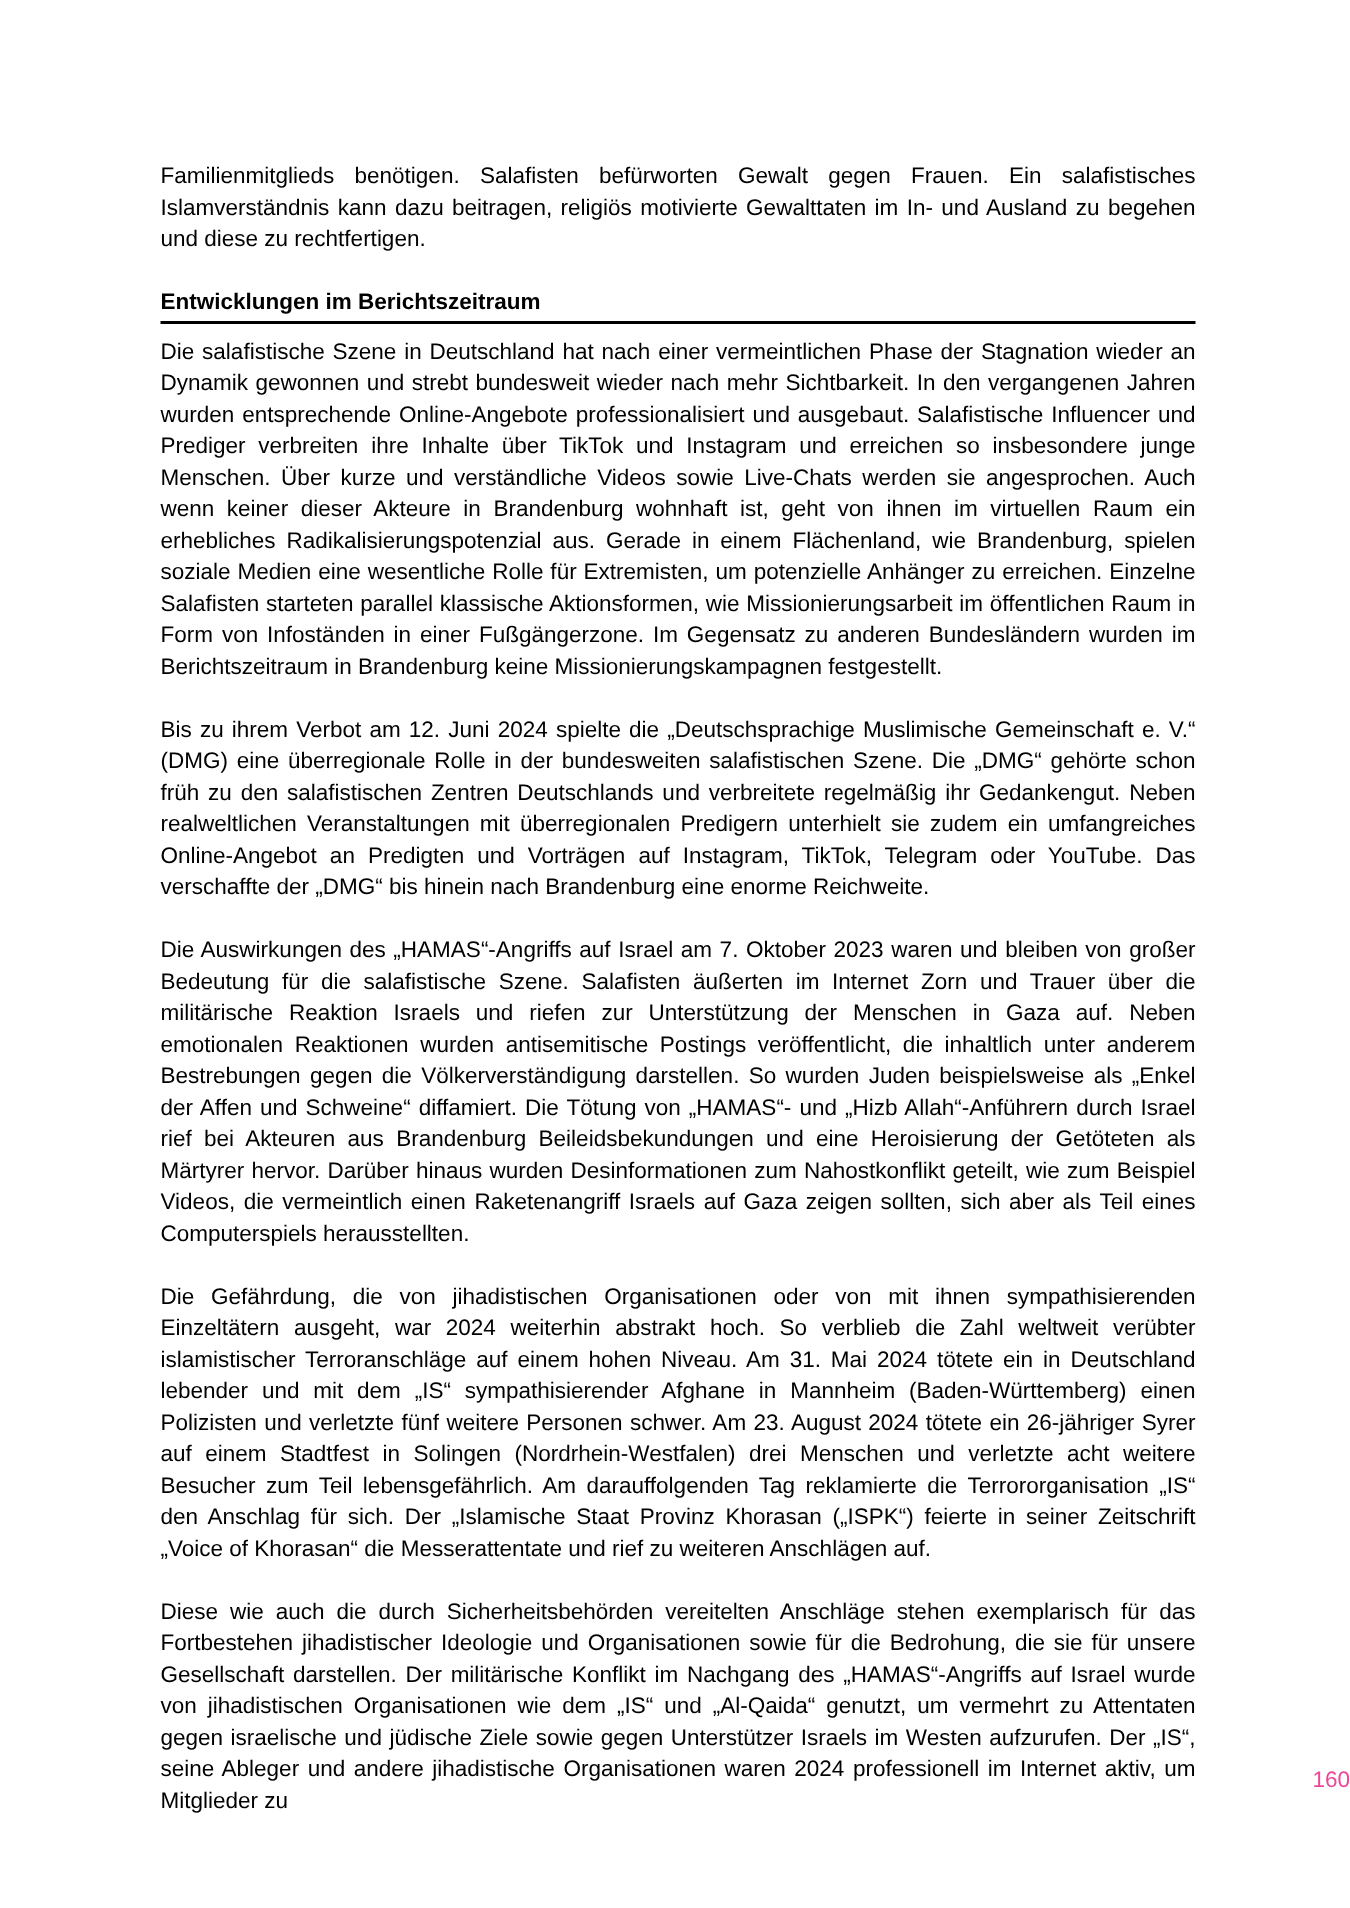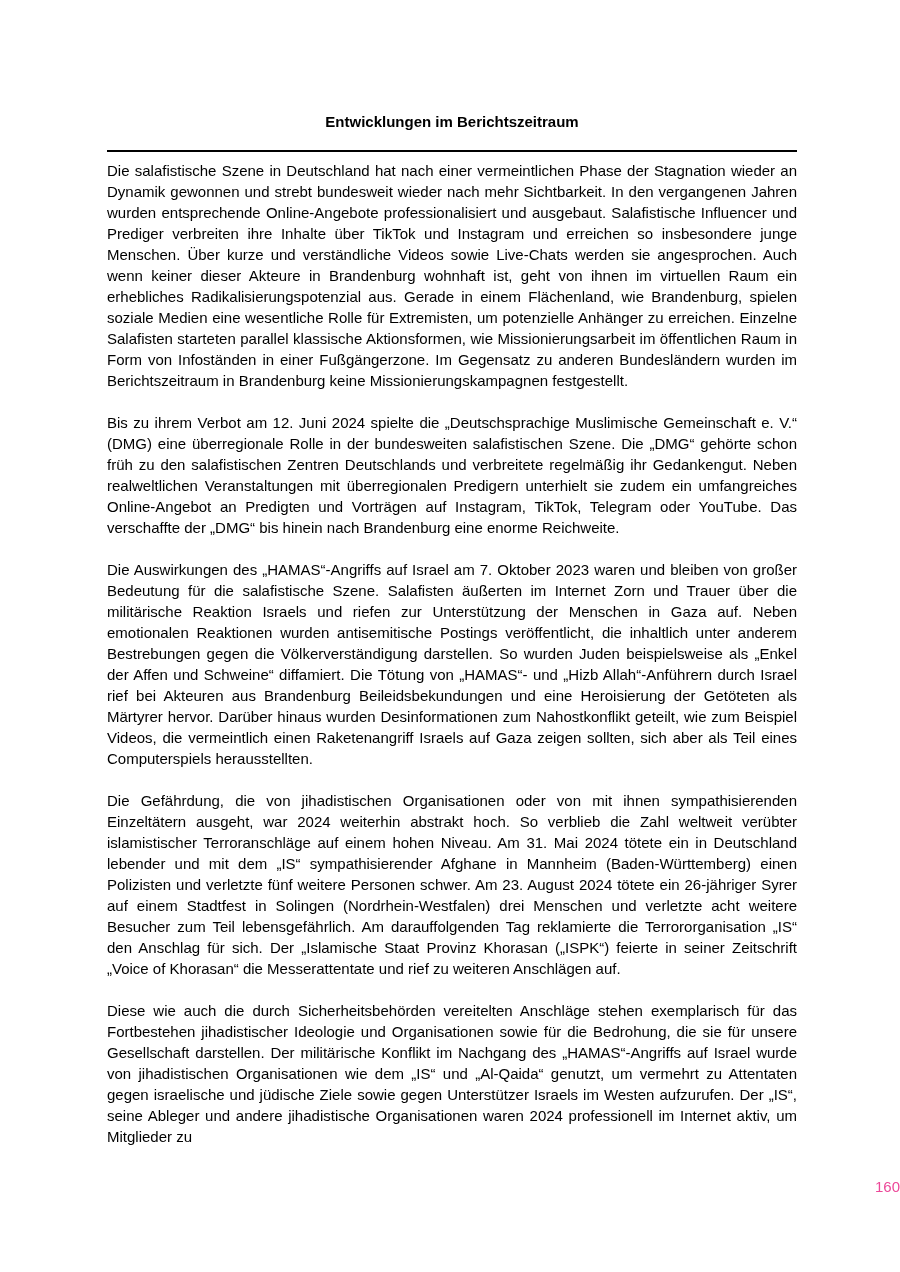--- a/index.html
+++ b/index.html
@@ -28,22 +28,22 @@
   .para {
     margin: 0 0 21px 0;
   }
   .para:last-child {
     margin-bottom: 12px;
   }
   .section-heading {
     font-size: 15px;
     font-weight: bold;
     line-height: 21px;
-    text-align: center;
-    margin: 4px 0 18px 0;
+    text-align: left;
+    margin: 4px 0 2px 0;
   }
   .heading-rule {
     height: 2px;
     background: #000000;
     margin: 0 0 8px 0;
   }
   .footer {
     position: absolute;
     left: 0;
     top: 1178px;
@@ -53,20 +53,21 @@
     line-height: 18px;
     color: #ec4899;
   }
 </style>
 </head>
 <body>
 
 <div class="page">
   <div class="content">
 
+    <p class="para">Familienmitglieds benötigen. Salafisten befürworten Gewalt gegen Frauen. Ein salafistisches Islamverständnis kann dazu beitragen, religiös motivierte Gewalttaten im In- und Ausland zu begehen und diese zu rechtfertigen.</p>
 
     <h2 class="section-heading">Entwicklungen im Berichtszeitraum</h2>
 
     <div class="heading-rule"></div>
 
     <p class="para">Die salafistische Szene in Deutschland hat nach einer vermeintlichen Phase der Stagnation wieder an Dynamik gewonnen und strebt bundesweit wieder nach mehr Sichtbarkeit. In den vergangenen Jahren wurden entsprechende Online-Angebote professionalisiert und ausgebaut. Salafistische Influencer und Prediger verbreiten ihre Inhalte über TikTok und Instagram und erreichen so insbesondere junge Menschen. Über kurze und verständliche Videos sowie Live-Chats werden sie angesprochen. Auch wenn keiner dieser Akteure in Brandenburg wohnhaft ist, geht von ihnen im virtuellen Raum ein erhebliches Radikalisierungspotenzial aus. Gerade in einem Flächenland, wie Brandenburg, spielen soziale Medien eine wesentliche Rolle für Extremisten, um potenzielle Anhänger zu erreichen. Einzelne Salafisten starteten parallel klassische Aktionsformen, wie Missionierungsarbeit im öffentlichen Raum in Form von Infoständen in einer Fußgängerzone. Im Gegensatz zu anderen Bundesländern wurden im Berichtszeitraum in Brandenburg keine Missionierungskampagnen festgestellt.</p>
 
     <p class="para">Bis zu ihrem Verbot am 12. Juni 2024 spielte die „Deutschsprachige Muslimische Gemeinschaft e. V.“ (DMG) eine überregionale Rolle in der bundesweiten salafistischen Szene. Die „DMG“ gehörte schon früh zu den salafistischen Zentren Deutschlands und verbreitete regelmäßig ihr Gedankengut. Neben realweltlichen Veranstaltungen mit überregionalen Predigern unterhielt sie zudem ein umfangreiches Online-Angebot an Predigten und Vorträgen auf Instagram, TikTok, Telegram oder YouTube. Das verschaffte der „DMG“ bis hinein nach Brandenburg eine enorme Reichweite.</p>
 
     <p class="para">Die Auswirkungen des „HAMAS“-Angriffs auf Israel am 7. Oktober 2023 waren und bleiben von großer Bedeutung für die salafistische Szene. Salafisten äußerten im Internet Zorn und Trauer über die militärische Reaktion Israels und riefen zur Unterstützung der Menschen in Gaza auf. Neben emotionalen Reaktionen wurden antisemitische Postings veröffentlicht, die inhaltlich unter anderem Bestrebungen gegen die Völkerverständigung darstellen. So wurden Juden beispielsweise als „Enkel der Affen und Schweine“ diffamiert. Die Tötung von „HAMAS“- und „Hizb Allah“-Anführern durch Israel rief bei Akteuren aus Brandenburg Beileidsbekundungen und eine Heroisierung der Getöteten als Märtyrer hervor. Darüber hinaus wurden Desinformationen zum Nahostkonflikt geteilt, wie zum Beispiel Videos, die vermeintlich einen Raketenangriff Israels auf Gaza zeigen sollten, sich aber als Teil eines Computerspiels herausstellten.</p>

